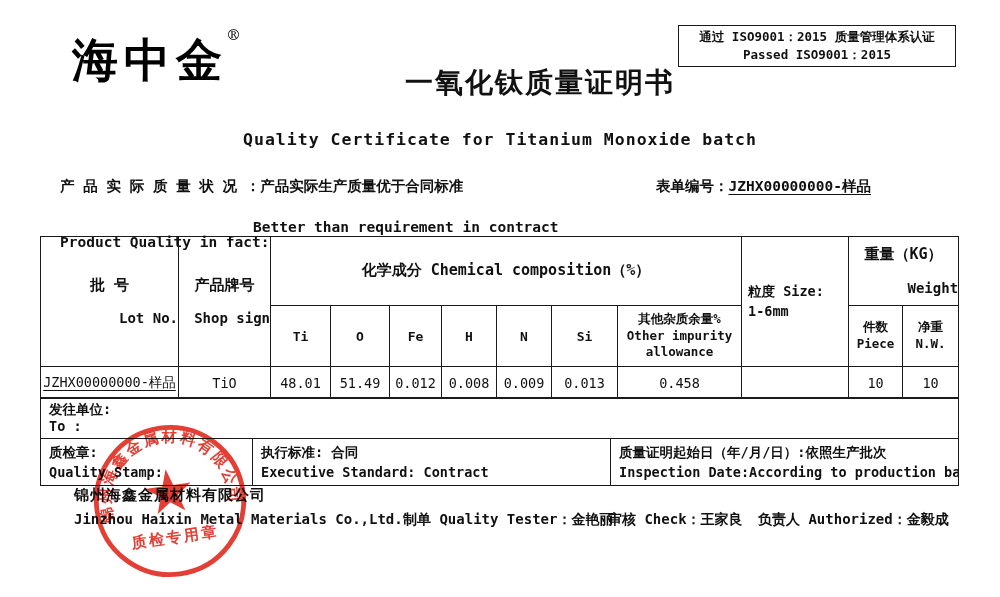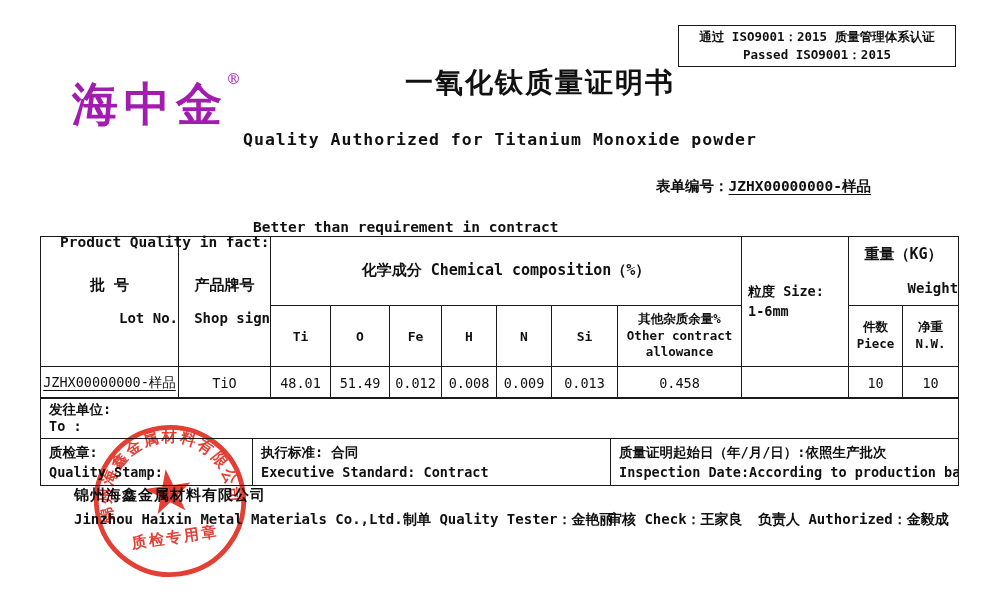--- a/index.html
+++ b/index.html
@@ -2,21 +2,21 @@
 <html><head>
 <meta charset="utf-8">
 <style>
   html,body{margin:0;padding:0;background:#fff;}
   .page{position:relative;width:1000px;height:597px;background:#ffffff;overflow:hidden;
         font-family:"DejaVu Sans Mono","DejaVu Sans",monospace;color:#111;}
   .abs{position:absolute;}
 
   
   .logo{font-family:"DejaVu Serif","Liberation Serif",serif;font-size:46px;font-weight:600;
-        letter-spacing:6px;color:#a21caf;margin-top:44px;}
+        letter-spacing:6px;color:#000000;}
   .logo sup{font-size:15px;font-weight:400;position:relative;top:-20px;left:-2px;}
   .iso-box{border:1px solid #1a1a1a;width:276px;height:40px;display:flex;flex-direction:column;
            justify-content:center;align-items:center;gap:2px;}
   .iso-box div{font-size:12.5px;font-weight:700;line-height:1.25;white-space:nowrap;text-align:center;}
   .title-cn{font-size:28px;font-weight:700;text-align:center;width:420px;letter-spacing:2px;}
   .title-en{font-size:16.5px;font-weight:700;text-align:center;width:1000px;letter-spacing:1px;}
 
   .status-line{font-size:14.5px;font-weight:700;white-space:nowrap;}
   .u{text-decoration:underline;text-underline-offset:3px;}
 
@@ -49,22 +49,25 @@
   <div class="abs logo" style="left:72px;top:30px;">
     <span>海中金</span><sup>®</sup>
   </div>
 
   <div class="abs iso-box" style="left:678px;top:25px;">
     <div>通过 ISO9001：2015 质量管理体系认证</div>
     <div>Passed  ISO9001：2015</div>
   </div>
 
   <div class="abs title-cn" style="left:330px;top:64px;">一氧化钛质量证明书</div>
-  <div class="abs title-en" style="left:0px;top:130px;">Quality Authorized for Titanium Monoxide powder</div>
-
+  <div class="abs title-en" style="left:0px;top:130px;">Quality Certificate for Titanium Monoxide batch</div>
+
+  <div class="abs status-line" style="left:60px;top:177px;">
+    <span>产 品 实 际 质 量 状 况 ：</span><span>产品实际生产质量优于合同标准</span>
+  </div>
   <div class="abs status-line" style="left:656px;top:177px;">
     <span>表单编号：</span><span class="u">JZHX00000000-样品</span>
   </div>
   <div class="abs status-line" style="left:60px;top:234px;">Product Quality in fact:</div>
   <div class="abs status-line" style="left:253px;top:219px;">Better than requirement in contract</div>
 
   <table class="abs" style="left:40px;top:236px;width:918px;">
     <colgroup>
       <col style="width:138px">
         <col style="width:92px">
@@ -106,21 +109,21 @@
     </tr>
     <tr style="height:61px;">
       <td class="chem">Ti</td>
       <td class="chem">O</td>
       <td class="chem">Fe</td>
       <td class="chem">H</td>
       <td class="chem">N</td>
       <td class="chem">Si</td>
       <td>
         <div class="small-h">其他杂质余量%</div>
-        <div class="small-h">Other contract</div>
+        <div class="small-h">Other impurity</div>
         <div class="small-h">allowance</div>
       </td>
       <td>
         <div class="small-h">件数</div>
         <div class="small-h">Piece</div>
       </td>
       <td>
         <div class="small-h">净重</div>
         <div class="small-h">N.W.</div>
       </td>

